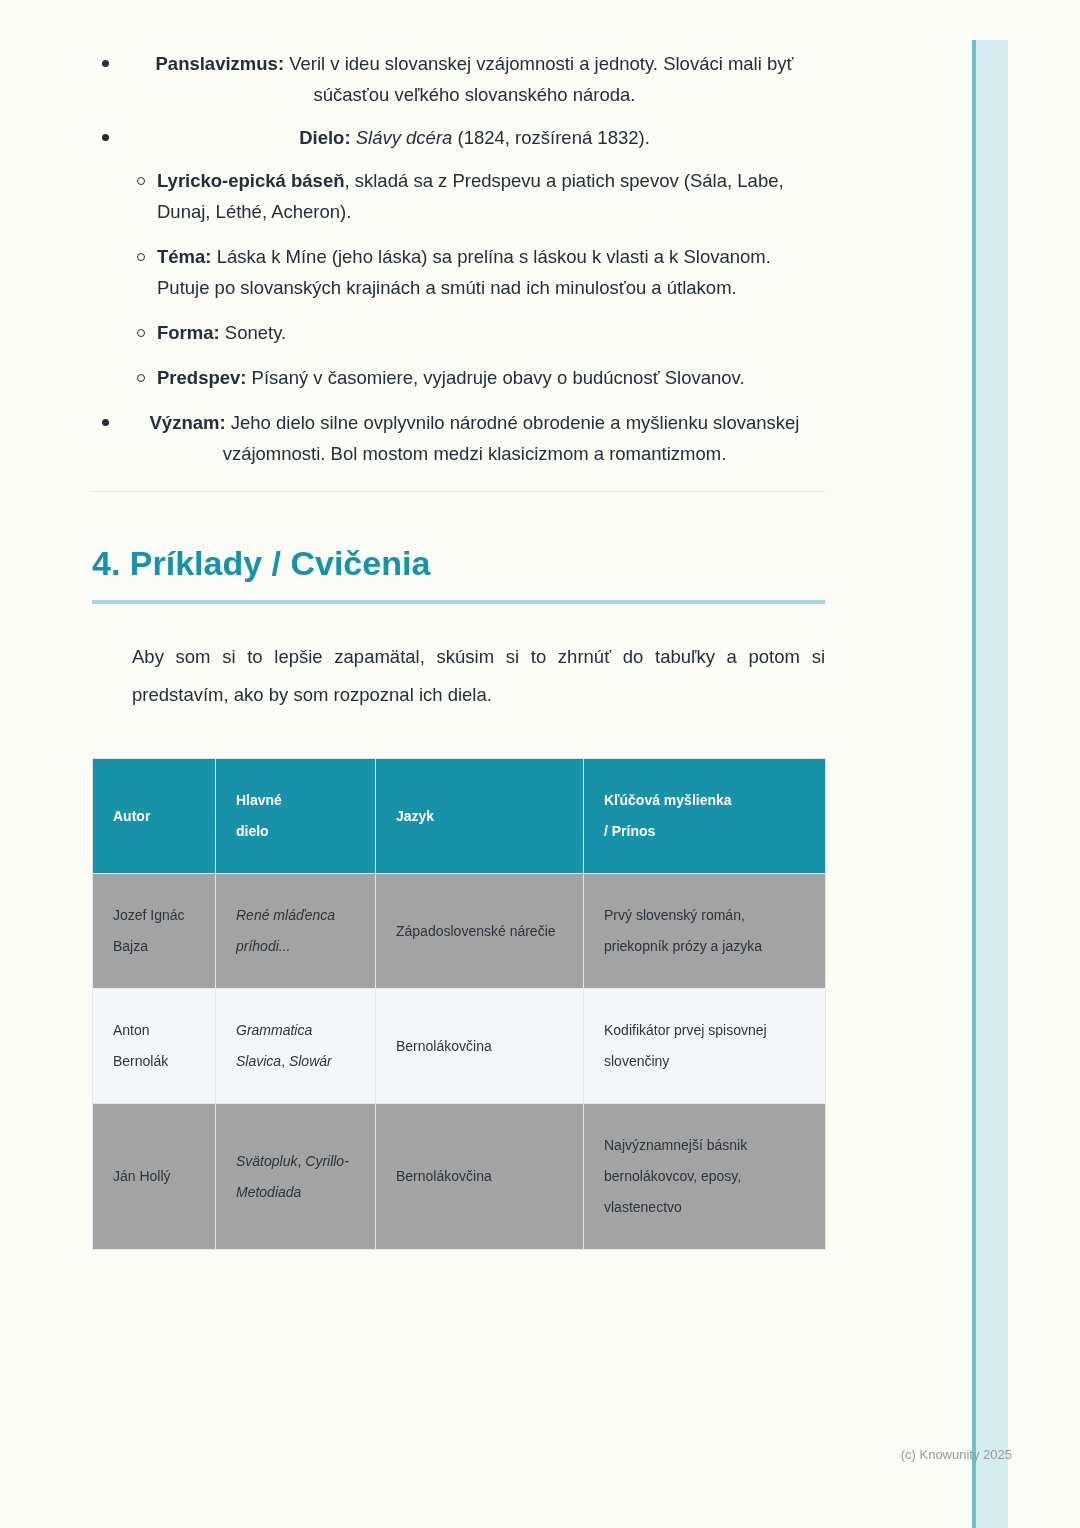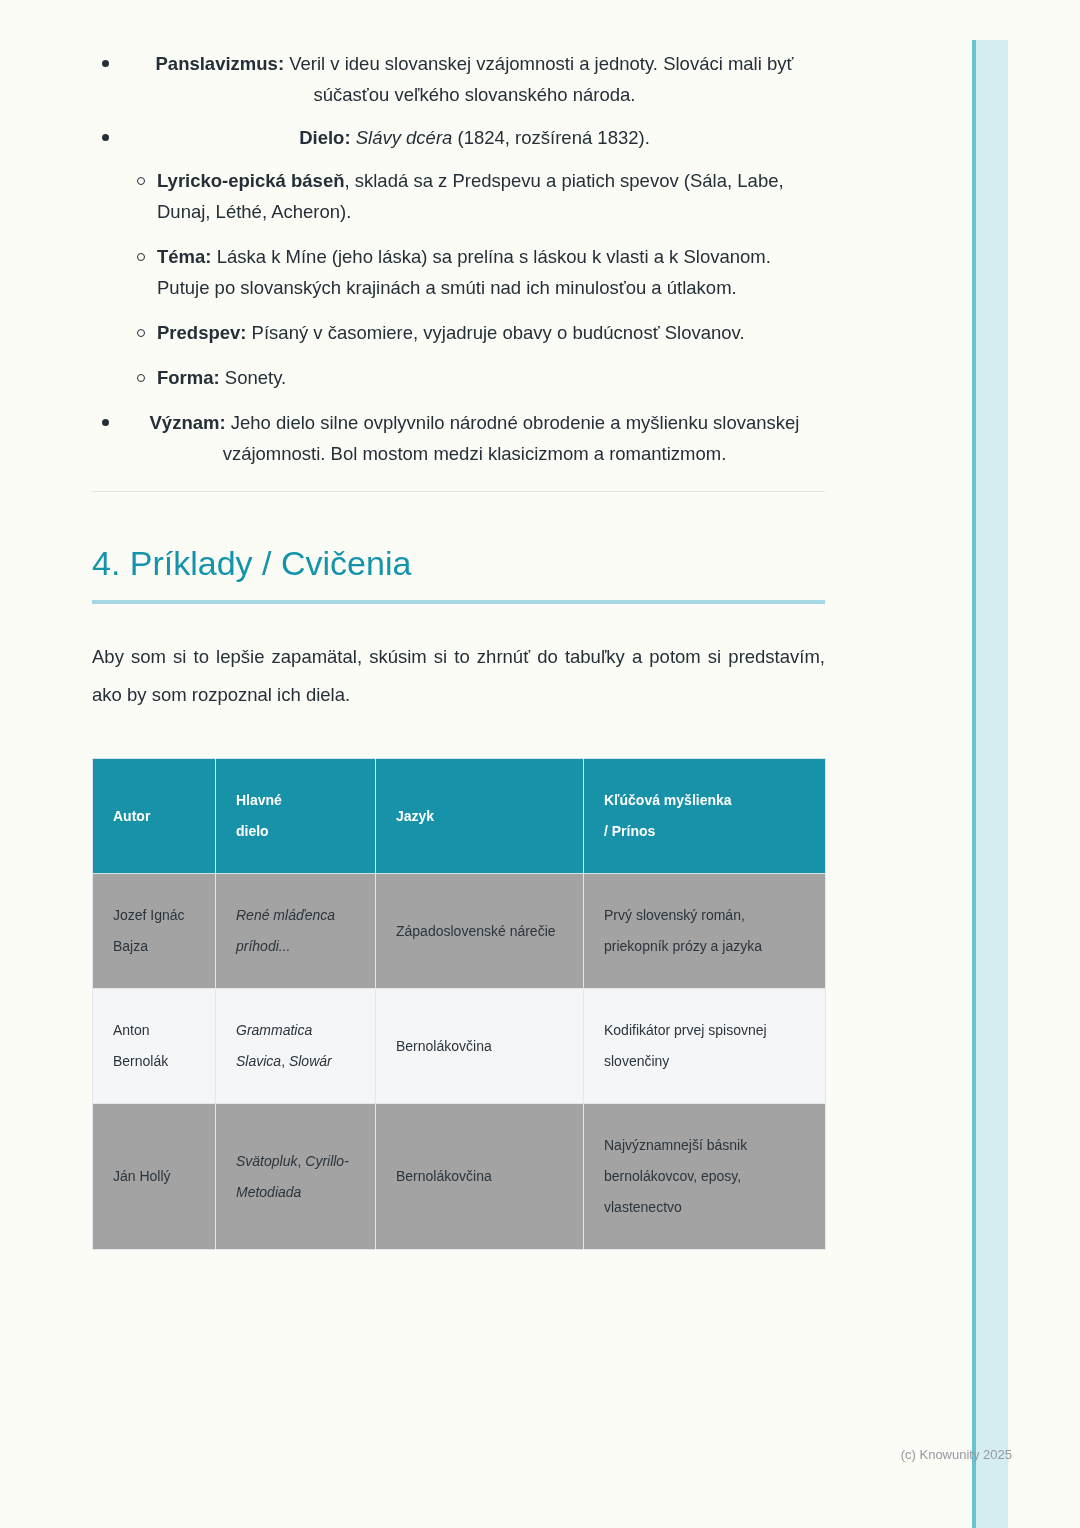--- a/index.html
+++ b/index.html
@@ -37,32 +37,33 @@
 
   .divider {
     border: none;
     border-top: 1px solid #e4e7ea;
     margin-top: 22px;
   }
 
   .section-heading {
     margin-top: 52px;
     font-size: 34px;
-    font-weight: 400;
+    font-weight: 700;
     color: var(--accent, #1494ab);
     padding-bottom: 17px;
     border-bottom: 4px solid var(--underline, #a6d7e4);
   }
 
   .intro {
     margin-top: 34px;
     margin-bottom: 44px;
     font-size: 18.5px;
     line-height: 38px;
     text-align: justify;
+    margin-left: 40px;
   }
 
   
   table {
     width: 733px;
     border-collapse: collapse;
     table-layout: fixed;
     font-size: 14px;
     background: #a3a3a3;
   }
@@ -123,25 +124,25 @@
         <div class="li lv2">
           <span class="marker ring"></span>
           <span class="li-text"><span class="b">Lyricko-epická báseň</span><span>, skladá sa z Predspevu a piatich spevov (Sála, Labe, Dunaj, Léthé, Acheron).</span></span>
         </div>
         <div class="li lv2">
           <span class="marker ring"></span>
           <span class="li-text"><span class="b">Téma:</span><span> Láska k Míne (jeho láska) sa prelína s láskou k vlasti a k Slovanom. Putuje po slovanských krajinách a smúti nad ich minulosťou a útlakom.</span></span>
         </div>
         <div class="li lv2">
           <span class="marker ring"></span>
-          <span class="li-text"><span class="b">Predspev:</span><span> Písaný v časomiere, vyjadruje obavy o budúcnosť Slovanov.</span></span>
+          <span class="li-text"><span class="b">Forma:</span><span> Sonety.</span></span>
         </div>
         <div class="li lv2">
           <span class="marker ring"></span>
-          <span class="li-text"><span class="b">Forma:</span><span> Sonety.</span></span>
+          <span class="li-text"><span class="b">Predspev:</span><span> Písaný v časomiere, vyjadruje obavy o budúcnosť Slovanov.</span></span>
         </div>
         <div class="li lv1">
           <span class="marker dot"></span>
           <span class="li-text"><span class="b">Význam:</span><span> Jeho dielo silne ovplyvnilo národné obrodenie a myšlienku slovanskej vzájomnosti. Bol mostom medzi klasicizmom a romantizmom.</span></span>
         </div>
       </div>
 
     <hr class="divider">
 
     <h2 class="section-heading">4. Príklady / Cvičenia</h2>

